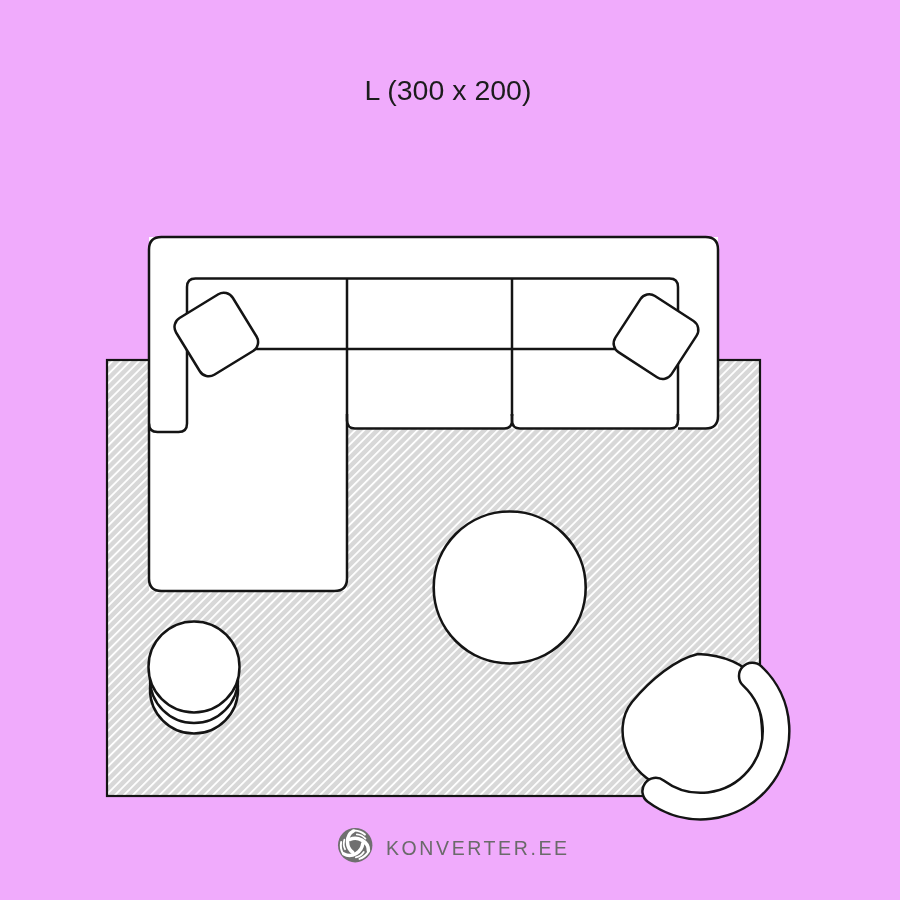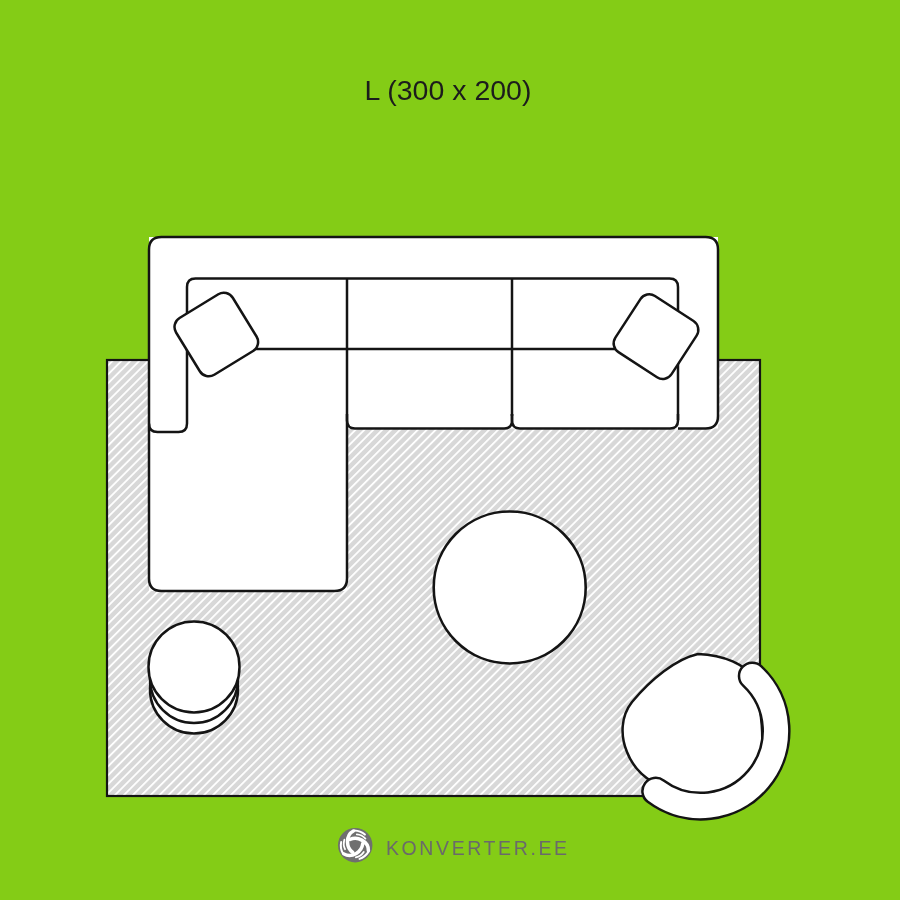--- a/index.html
+++ b/index.html
@@ -1,16 +1,16 @@
 <!DOCTYPE html>
 <html><head>
 <meta charset="utf-8">
 <style>
   html,body{margin:0;padding:0;background:#ffffff;}
-  .stage{position:relative;width:900px;height:900px;background:#84cc16;overflow:hidden;font-family:"Liberation Sans", sans-serif;text-align:center;}
+  .stage{position:relative;width:900px;height:900px;background:#f0abfc;overflow:hidden;font-family:"Liberation Sans", sans-serif;text-align:center;}
 </style>
 </head>
 <body>
 <div class="stage">
 <svg width="900" height="900" viewBox="0 0 900 900">
 <defs>
   <linearGradient id="sg" x1="0" y1="0" x2="0" y2="1">
     <stop offset="0" stop-color="#d8d8d8"></stop>
     <stop offset="0.35" stop-color="#ffffff"></stop>
     <stop offset="0.65" stop-color="#ffffff"></stop>

